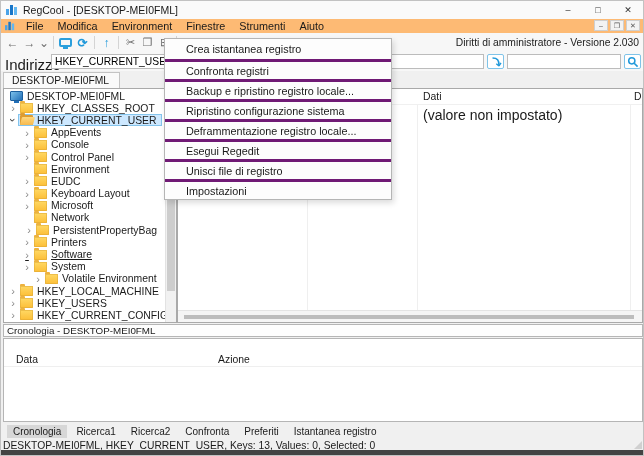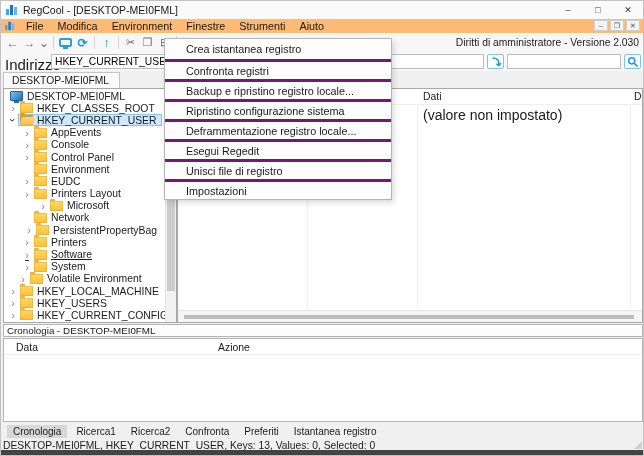--- a/index.html
+++ b/index.html
@@ -72,21 +72,21 @@
   .vp-hthumb { position:absolute; left:6px; right:8px; top:4px; height:4px; background:#bdbdbd; }
 
   
   .menu-popup { position:absolute; left:163px; top:37px; width:228px; background:#fdfdfd; border:1px solid #b5b5b5; box-shadow:2px 3px 6px rgba(0,0,0,0.14); z-index:50; }
   .menu-item { height:20px; display:flex; align-items:center; padding-left:21px; font-size:10.8px; color:#1a1a1a; }
   .menu-item + .menu-item { border-top:3px solid #701a75; }
 
   
   .history-title { position:absolute; left:2px; top:323px; width:640px; height:13px; background:#fdfdfd; border:1px solid #b5b5b5; font-size:9.8px; display:flex; align-items:center; padding-left:3px; color:#1a1a1a; }
   .history-table { position:absolute; left:2px; top:337px; width:640px; height:84px; background:#fff; border:1px solid #b5b5b5; }
-  .ht-header { position:absolute; left:0; top:0; right:0; height:16px; border-bottom:1px solid #efefef; font-size:10.4px; color:#1a1a1a; }
+  .ht-header { position:absolute; left:0; top:12px; right:0; height:16px; border-bottom:1px solid #efefef; font-size:10.4px; color:#1a1a1a; }
   .ht-h-data { position:absolute; left:12px; top:3px; }
   .ht-h-azione { position:absolute; left:214px; top:3px; }
 
   
   .bottom-tabs { position:absolute; left:0; top:423px; right:0; height:15px; display:flex; align-items:center; padding-left:6px; gap:3px; }
   .btab { font-size:10px; padding:1px 6px; color:#1a1a1a; }
   .btab.selected { background:#d7d7d7; }
   .statusbar { position:absolute; left:0; top:438px; right:0; height:13px; font-size:10.3px; color:#1a1a1a; padding-left:2px; display:flex; align-items:center; }
   .resize-grip { position:absolute; right:1px; top:440px; width:8px; height:8px; background:
       linear-gradient(135deg, transparent 50%, #bbb 50%) ; clip-path:polygon(100% 0,100% 100%,0 100%); opacity:.6; }
@@ -244,24 +244,24 @@
     <span class="chev chev-closed"></span>
     <span class="sel-box">
       <span class="ti-icon ic-folder"></span>
       <span class="ti-label">EUDC</span>
     </span>
   </div>
         <div class="tree-row" style="padding-left: 18px;">
     <span class="chev chev-closed"></span>
     <span class="sel-box">
       <span class="ti-icon ic-folder"></span>
-      <span class="ti-label">Printers Layout</span>
-    </span>
-  </div>
-        <div class="tree-row" style="padding-left: 34px; align-items: center;">
+      <span class="ti-label">Keyboard Layout</span>
+    </span>
+  </div>
+        <div class="tree-row" style="padding-left: 18px; align-items: center;">
     <span class="chev chev-closed"></span>
     <span class="sel-box">
       <span class="ti-icon ic-folder"></span>
       <span class="ti-label">Microsoft</span>
     </span>
   </div>
         <div class="tree-row" style="padding-left: 18px;">
     <span class="chev chev-none"></span>
     <span class="sel-box">
       <span class="ti-icon ic-folder"></span>
@@ -289,21 +289,21 @@
       <span class="ti-label">Software</span>
     </span>
   </div>
         <div class="tree-row" style="padding-left: 18px;">
     <span class="chev chev-closed"></span>
     <span class="sel-box">
       <span class="ti-icon ic-folder"></span>
       <span class="ti-label">System</span>
     </span>
   </div>
-        <div class="tree-row" style="padding-left: 14px;">
+        <div class="tree-row" style="padding-left: 29px;">
     <span class="chev chev-closed"></span>
     <span class="sel-box">
       <span class="ti-icon ic-folder"></span>
       <span class="ti-label">Volatile Environment</span>
     </span>
   </div>
         <div class="tree-row" style="padding-left: 4px;">
     <span class="chev chev-closed"></span>
     <span class="sel-box">
       <span class="ti-icon ic-folder"></span>

